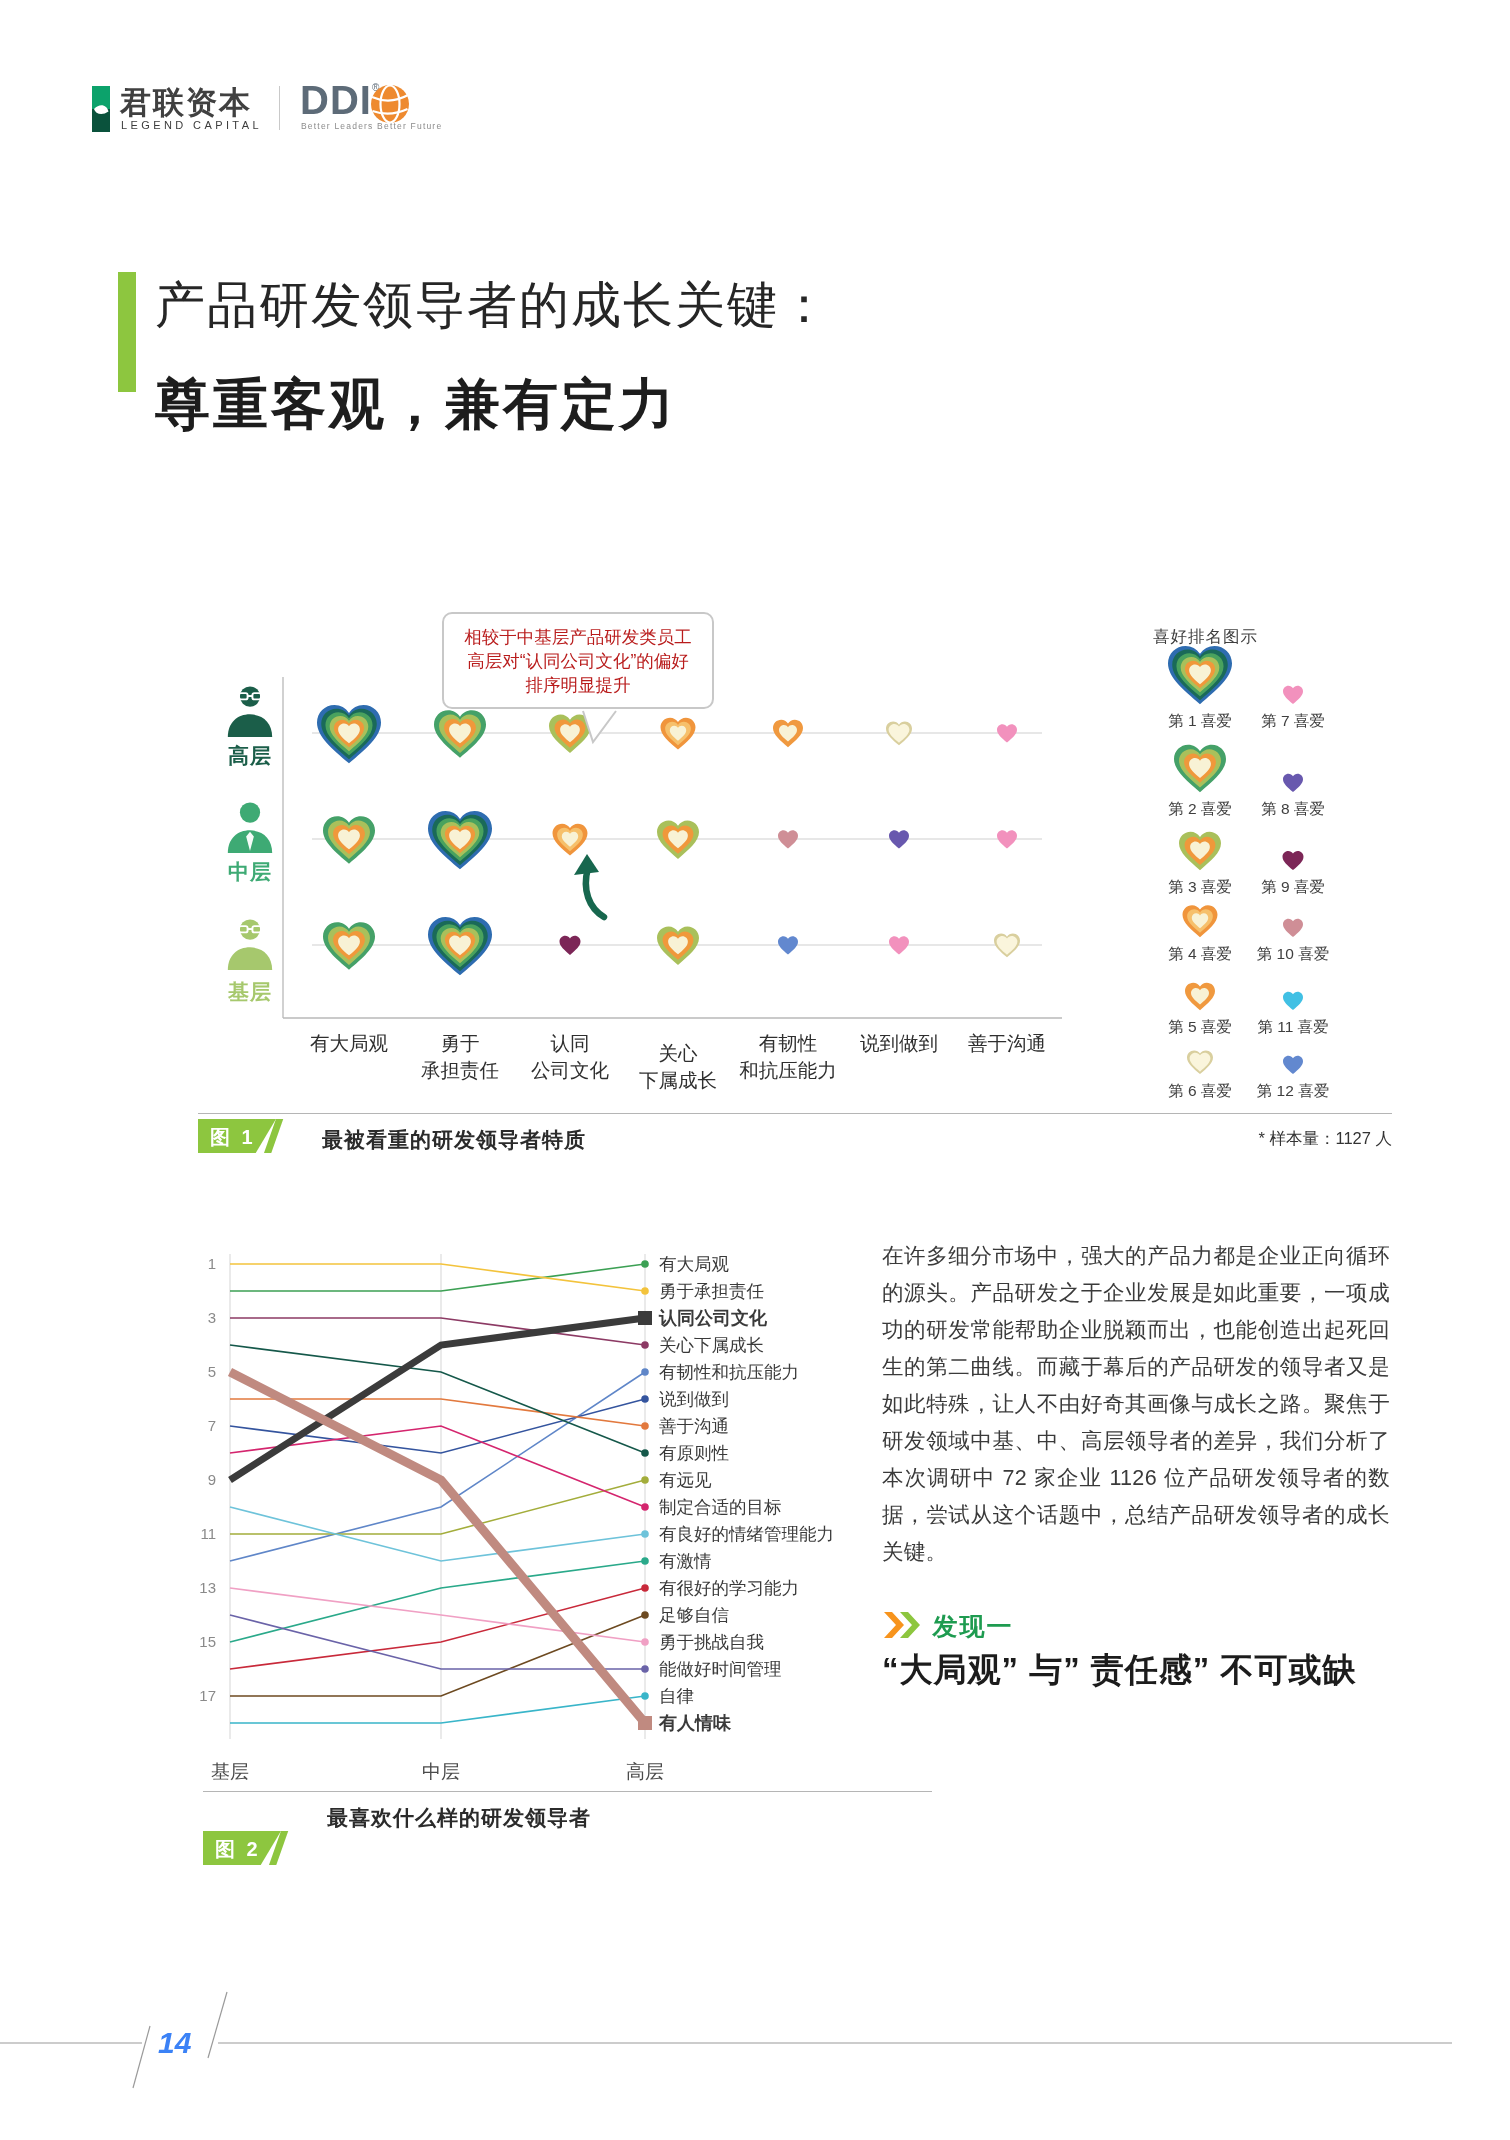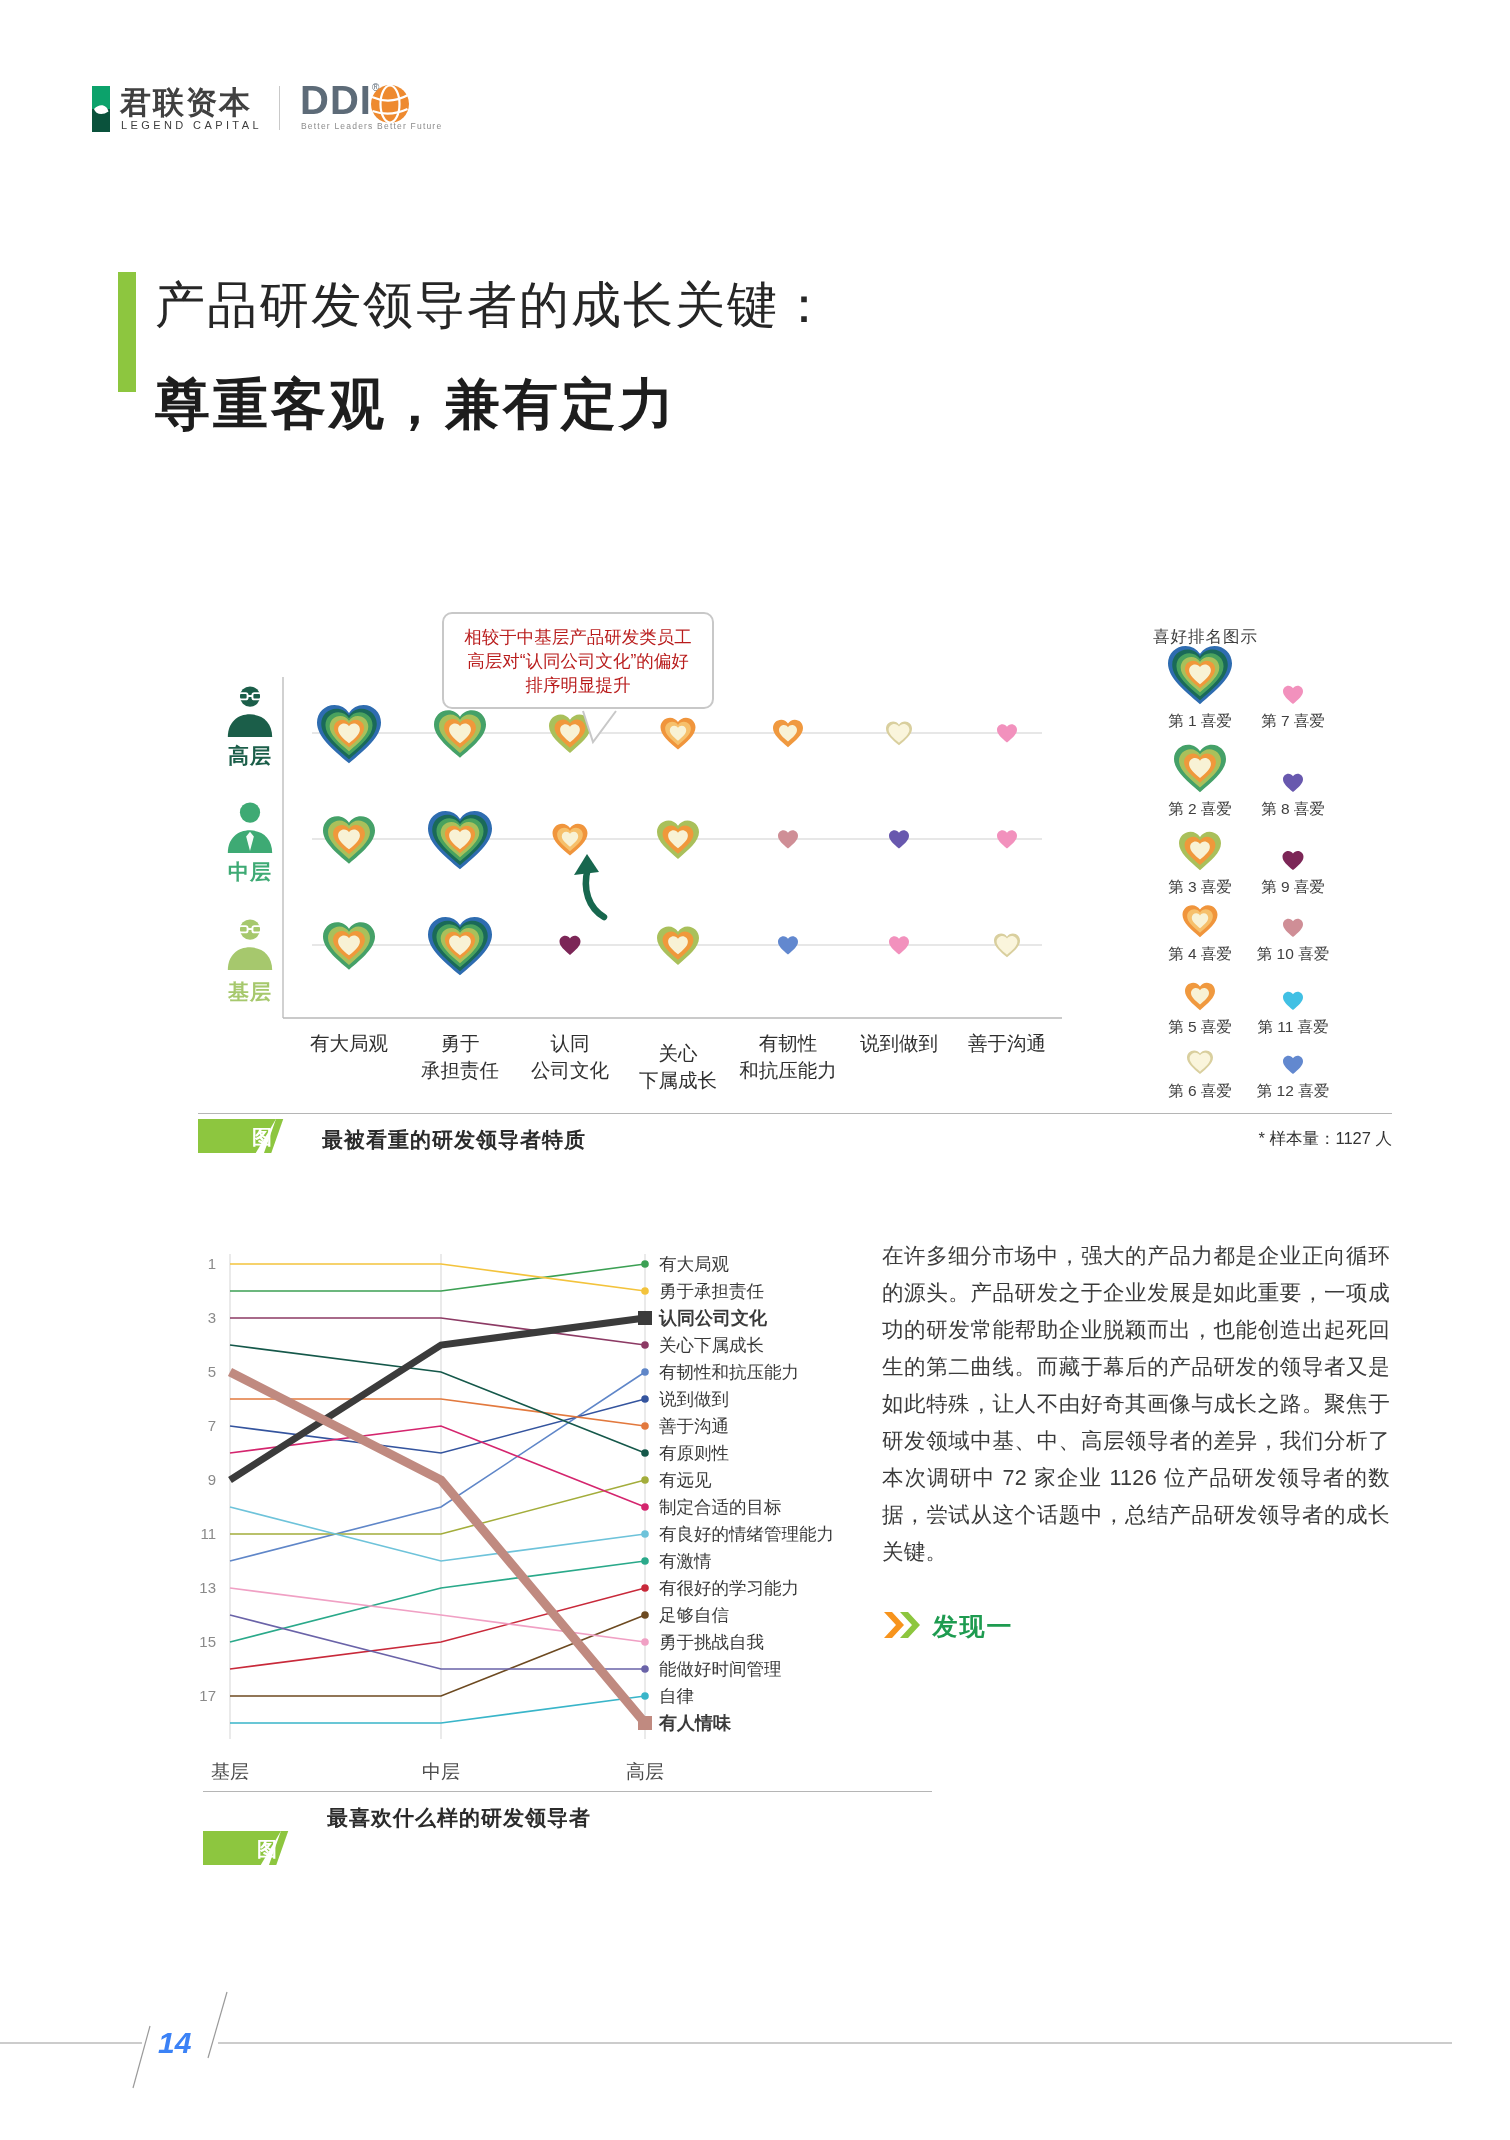--- a/index.html
+++ b/index.html
@@ -21,21 +21,21 @@
   .callout{box-sizing:border-box;width:272px;border:2px solid #c8c8c8;border-radius:10px;
            background:#fff;padding:11px 6px 10px 6px;text-align:center;z-index:10;}
   .callout div{font-size:17.5px;line-height:24px;color:#b91c1c;font-weight:500;}
   
   .cap-line{height:1px;background:#b5b5b5;}
   .badge{position:relative;height:34px;z-index:2;}
   .badge .main{position:absolute;left:0;top:0;width:78px;height:34px;background:#8dc63f;
                clip-path:polygon(0 0,100% 0,74% 100%,0 100%);}
   .badge .sliver{position:absolute;left:66px;top:0;width:26px;height:34px;background:#8dc63f;
                clip-path:polygon(46% 0,74% 0,28% 100%,0 100%);}
-  .badge .txt{position:absolute;left:12px;top:5px;color:#fff;font-size:20px;font-weight:700;letter-spacing:3px;margin-left:42px;}
+  .badge .txt{position:absolute;left:12px;top:5px;color:#fff;font-size:20px;font-weight:700;letter-spacing:3px;}
   .cap-text{font-size:21px;font-weight:700;color:#2b2b2b;letter-spacing:1px;}
   .cap-note{font-size:16.5px;font-weight:500;color:#333;}
   
   .legend-title{font-size:16.5px;color:#3f3f3f;font-weight:500;letter-spacing:1px;}
   .cat-label{width:150px;text-align:center;font-size:19.5px;line-height:27px;color:#2f2f2f;font-weight:500;}
   .row-label{width:80px;text-align:center;font-size:21px;font-weight:600;letter-spacing:1px;}
   
   .body-p{width:508px;font-size:21.5px;line-height:37px;color:#3a3a3a;text-align:justify;letter-spacing:0.3px;}
   .finding-label{font-size:25px;font-weight:800;color:#1e9b50;letter-spacing:2px;}
   .finding-head{font-size:33px;font-weight:800;color:#1c1c1c;letter-spacing:1px;}
@@ -162,20 +162,21 @@
 
   <div class="abs body-p" style="left:882px;top:1238px;">在许多细分市场中，强大的产品力都是企业正向循环的源头。产品研发之于企业发展是如此重要，一项成功的研发常能帮助企业脱颖而出，也能创造出起死回生的第二曲线。而藏于幕后的产品研发的领导者又是如此特殊，让人不由好奇其画像与成长之路。聚焦于研发领域中基、中、高层领导者的差异，我们分析了本次调研中 72 家企业 1126 位产品研发领导者的数据，尝试从这个话题中，总结产品研发领导者的成长关键。</div>
 
   <div class="abs" style="left:882px;top:1610px;">
     <svg width="40" height="28" viewBox="0 0 40 28" style="vertical-align:-4px;">
       <path d="M2 1 L14 14 L2 27 L10 27 L22 14 L10 1 Z" fill="#f7941d"></path>
       <path d="M18 1 L30 14 L18 27 L26 27 L38 14 L26 1 Z" fill="#8dc63f"></path>
     </svg>
     <span class="finding-label" style="margin-left:6px;">发现一</span>
   </div>
+  <div class="abs finding-head" style="left:882px;top:1648px;width:520px;">“大局观” 与” 责任感” 不可或缺</div>
 
   <div class="abs page-num" style="left:158px;top:2026px;">14</div>
 
   <svg id="main-svg" class="overlay" width="1510" height="2140" viewBox="0 0 1510 2140">
       <g stroke="#b9b9b9" stroke-width="1.3">
         <line x1="283" y1="677" x2="283" y2="1018"></line>
         <line x1="283" y1="1018" x2="1062" y2="1018"></line>
       </g>
       <line x1="312" y1="733" x2="1042" y2="733" stroke="#cfcfcf" stroke-width="1.2"></line>
       <line x1="312" y1="839" x2="1042" y2="839" stroke="#cfcfcf" stroke-width="1.2"></line>

